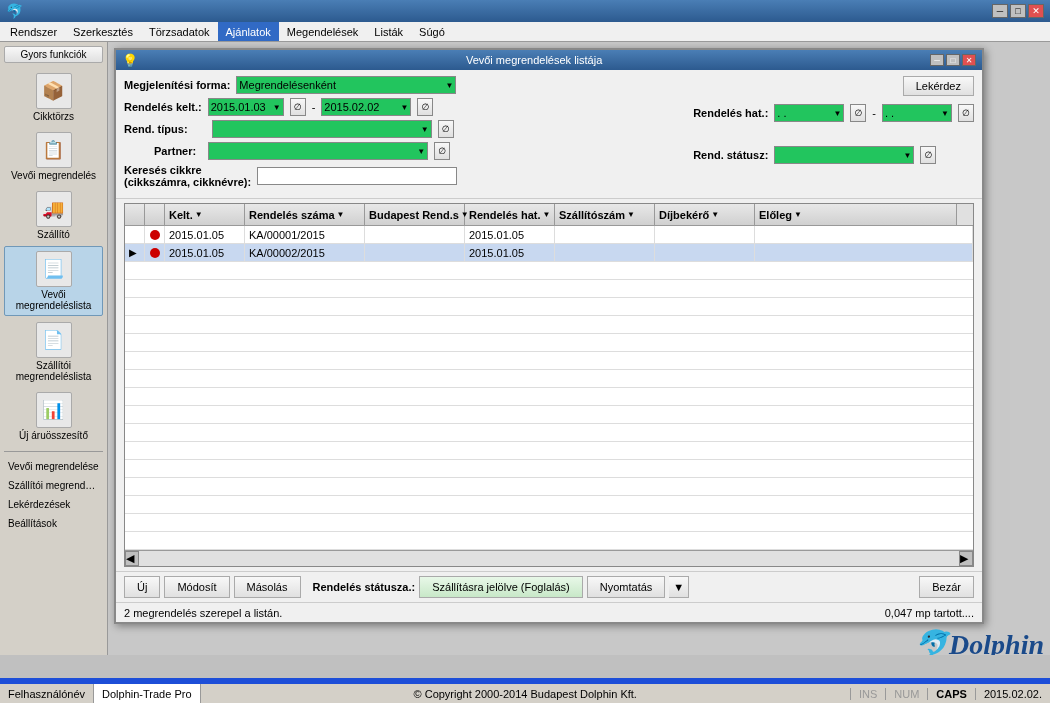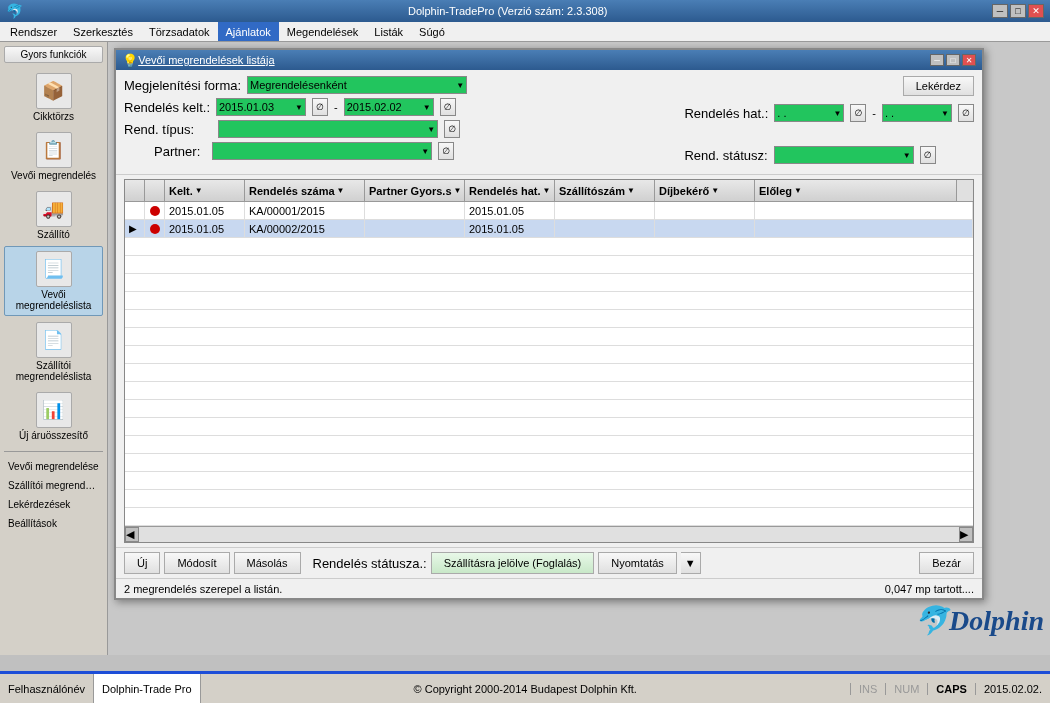--- a/index.html
+++ b/index.html
@@ -182,23 +182,24 @@
       background: #f0f0f0;
       border-bottom: 1px solid #ccc;
     }
     .form-row {
       display: flex;
       align-items: center;
       margin-bottom: 4px;
       gap: 6px;
     }
     .form-label {
-      font-size: 13px;
+      font-size: 11px;
       color: #000;
       white-space: nowrap;
+      font-weight: bold;
     }
     .form-input {
       border: 1px solid #888;
       background: white;
       height: 18px;
       padding: 1px 3px;
       font-size: 11px;
     }
     .form-select {
       border: 1px solid #888;
@@ -333,23 +334,23 @@
     .bezar-btn {
       margin-left: auto;
     }
 
     
     .bottom-bar {
       position: absolute;
       bottom: 0;
       left: 0;
       right: 0;
-      height: 32px;
+      height: 25px;
       background: #d4d0c8;
-      border-top: 3px solid #1d4ed8;
+      border-top: 6px solid #1d4ed8;
       display: flex;
       align-items: center;
       font-size: 11px;
     }
     .bottom-seg {
       padding: 0 8px;
       height: 100%;
       display: flex;
       align-items: center;
       border-right: 1px solid #999;
@@ -412,21 +413,20 @@
     .col-rendhat { width: 90px; min-width: 90px; }
     .col-szallito { width: 100px; min-width: 100px; }
     .col-dijbekero { width: 100px; min-width: 100px; }
     .col-eloleg { width: 80px; min-width: 80px; flex: 1; }
   </style>
 </head>
 <body>
 
 <div class="title-bar">
   <span style="font-size:14px;">🐬</span>
-  <span class="title-bar-text">Dolphin-TradePro  (Verzió szám: 2.3.308)</span>
   <div class="title-bar-buttons">
     <div class="title-btn">─</div>
     <div class="title-btn">□</div>
     <div class="title-btn close">✕</div>
   </div>
 </div>
 
 <div class="menu-bar">
   <div class="menu-item">Rendszer</div>
   <div class="menu-item">Szerkesztés</div>
@@ -479,21 +479,21 @@
     <div class="sidebar-text-item">Lekérdezések</div>
     <div class="sidebar-text-item">Beállítások</div>
   </div>
 
   <div class="content-area">
 
     <div class="dialog">
 
       <div class="dialog-title">
         <span style="font-size:13px;">💡</span>
-        <span style="flex:1;text-decoration:underline;">Vevői megrendelések listája</span>
+        <span style="flex:1;text-align:center;">Vevői megrendelések listája</span>
         <div class="dialog-title-buttons">
           <div class="dialog-btn">─</div>
           <div class="dialog-btn">□</div>
           <div class="dialog-btn close">✕</div>
         </div>
       </div>
 
       <div class="dialog-form">
         <div style="display:flex;justify-content:space-between;align-items:flex-start;">
           <div style="flex:1;">
@@ -501,21 +501,21 @@
             <div class="form-row">
               <span class="form-label">Megjelenítési forma:</span>
               <div class="form-select" style="width:220px;">
                 <span>Megrendelésenként</span>
                 <span class="form-select-arrow">▼</span>
               </div>
             </div>
 
             <div class="form-row">
               <span class="form-label">Rendelés kelt.:</span>
-              <div class="form-select" style="width:90px;">
+              <div class="form-select" style="width:76px;">
                 <span>2015.01.03</span>
                 <span class="form-select-arrow">▼</span>
               </div>
               <div class="form-clear-btn">∅</div>
               <span> - </span>
               <div class="form-select" style="width:90px;">
                 <span>2015.02.02</span>
                 <span class="form-select-arrow">▼</span>
               </div>
               <div class="form-clear-btn">∅</div>
@@ -532,20 +532,25 @@
 
             <div class="form-row">
               <span class="form-label" style="margin-left:30px;">Partner:</span>
               <div class="form-select" style="width:220px;margin-left:6px;">
                 <span></span>
                 <span class="form-select-arrow">▼</span>
               </div>
               <div class="form-clear-btn">∅</div>
             </div>
 
+            <div class="form-row">
+              <span class="form-label" style="white-space:pre-line;">Keresés cikkre
+(cikkszámra, cikknévre):</span>
+              <input class="form-input" style="width: 200px;" type="text" value="">
+            </div>
           </div>
 
           <div style="margin-left:20px;min-width:280px;">
             <div style="display:flex;justify-content:flex-end;margin-bottom:8px;">
               <button class="lekerdez-btn">Lekérdez</button>
             </div>
 
             <div class="form-row">
               <span class="form-label">Rendelés hat.:</span>
               <div class="form-select" style="width:70px;">
@@ -580,21 +585,21 @@
           <div class="th col-flag"></div>
           <div class="th col-kelt">
             <span>Kelt.</span>
             <span class="sort-icon">▼</span>
           </div>
           <div class="th col-rendszam">
             <span>Rendelés száma</span>
             <span class="sort-icon">▼</span>
           </div>
           <div class="th col-partner">
-            <span>Partner Gyors.s</span>
+            <span>Budapest Rend.s</span>
             <span class="sort-icon">▼</span>
           </div>
           <div class="th col-rendhat">
             <span>Rendelés hat.</span>
             <span class="sort-icon">▼</span>
           </div>
           <div class="th col-szallito">
             <span>Szállítószám</span>
             <span class="sort-icon">▼</span>
           </div>

